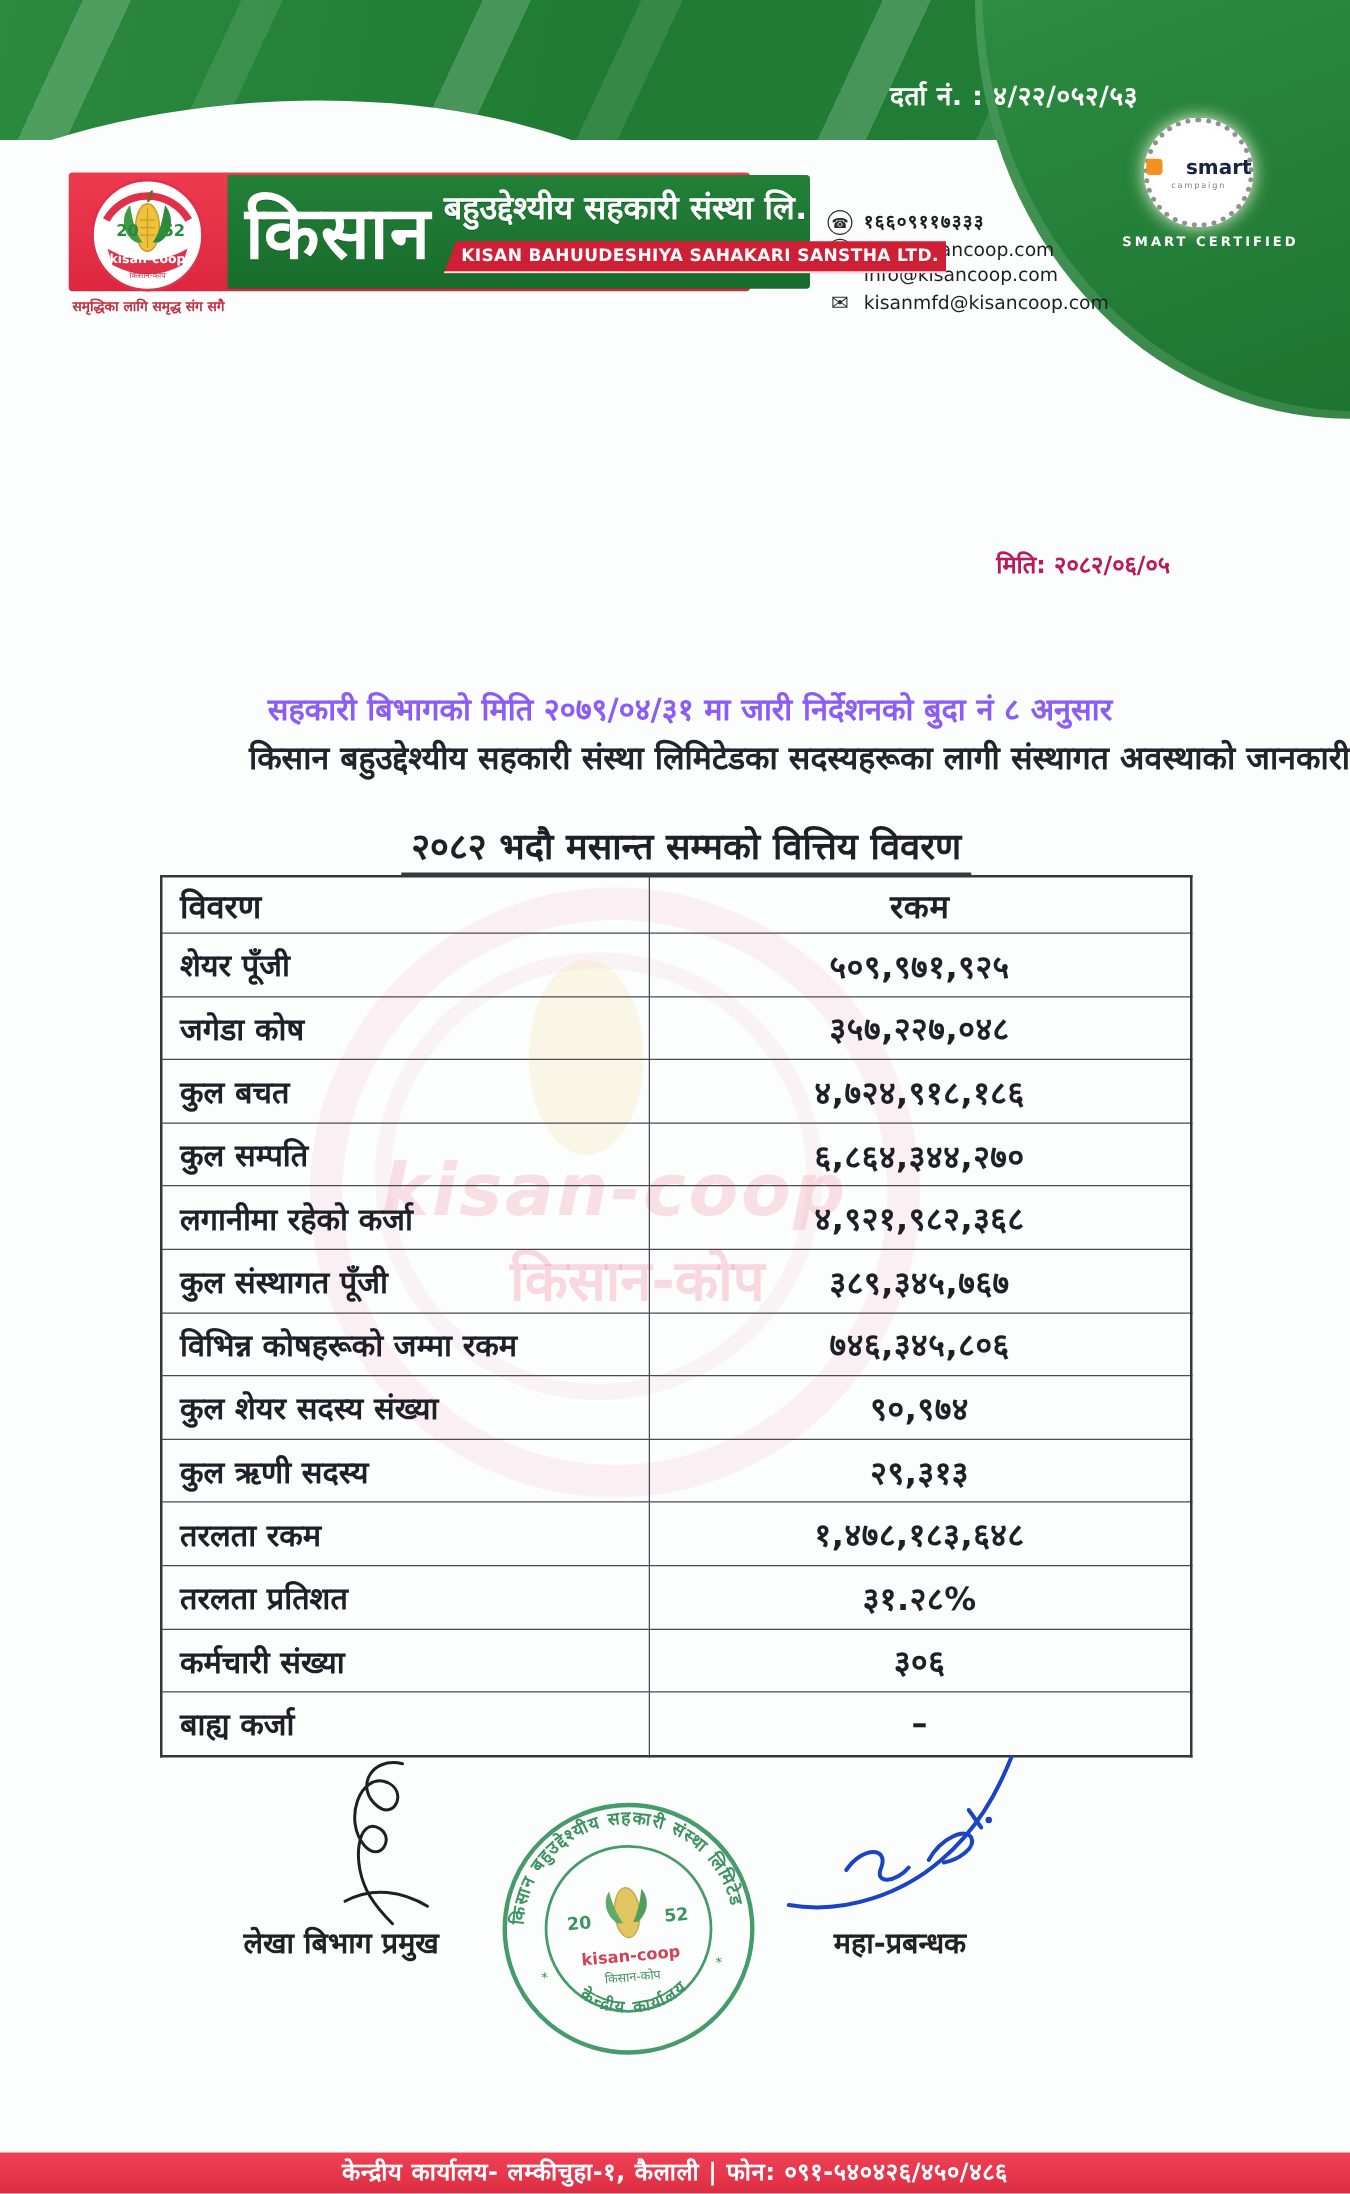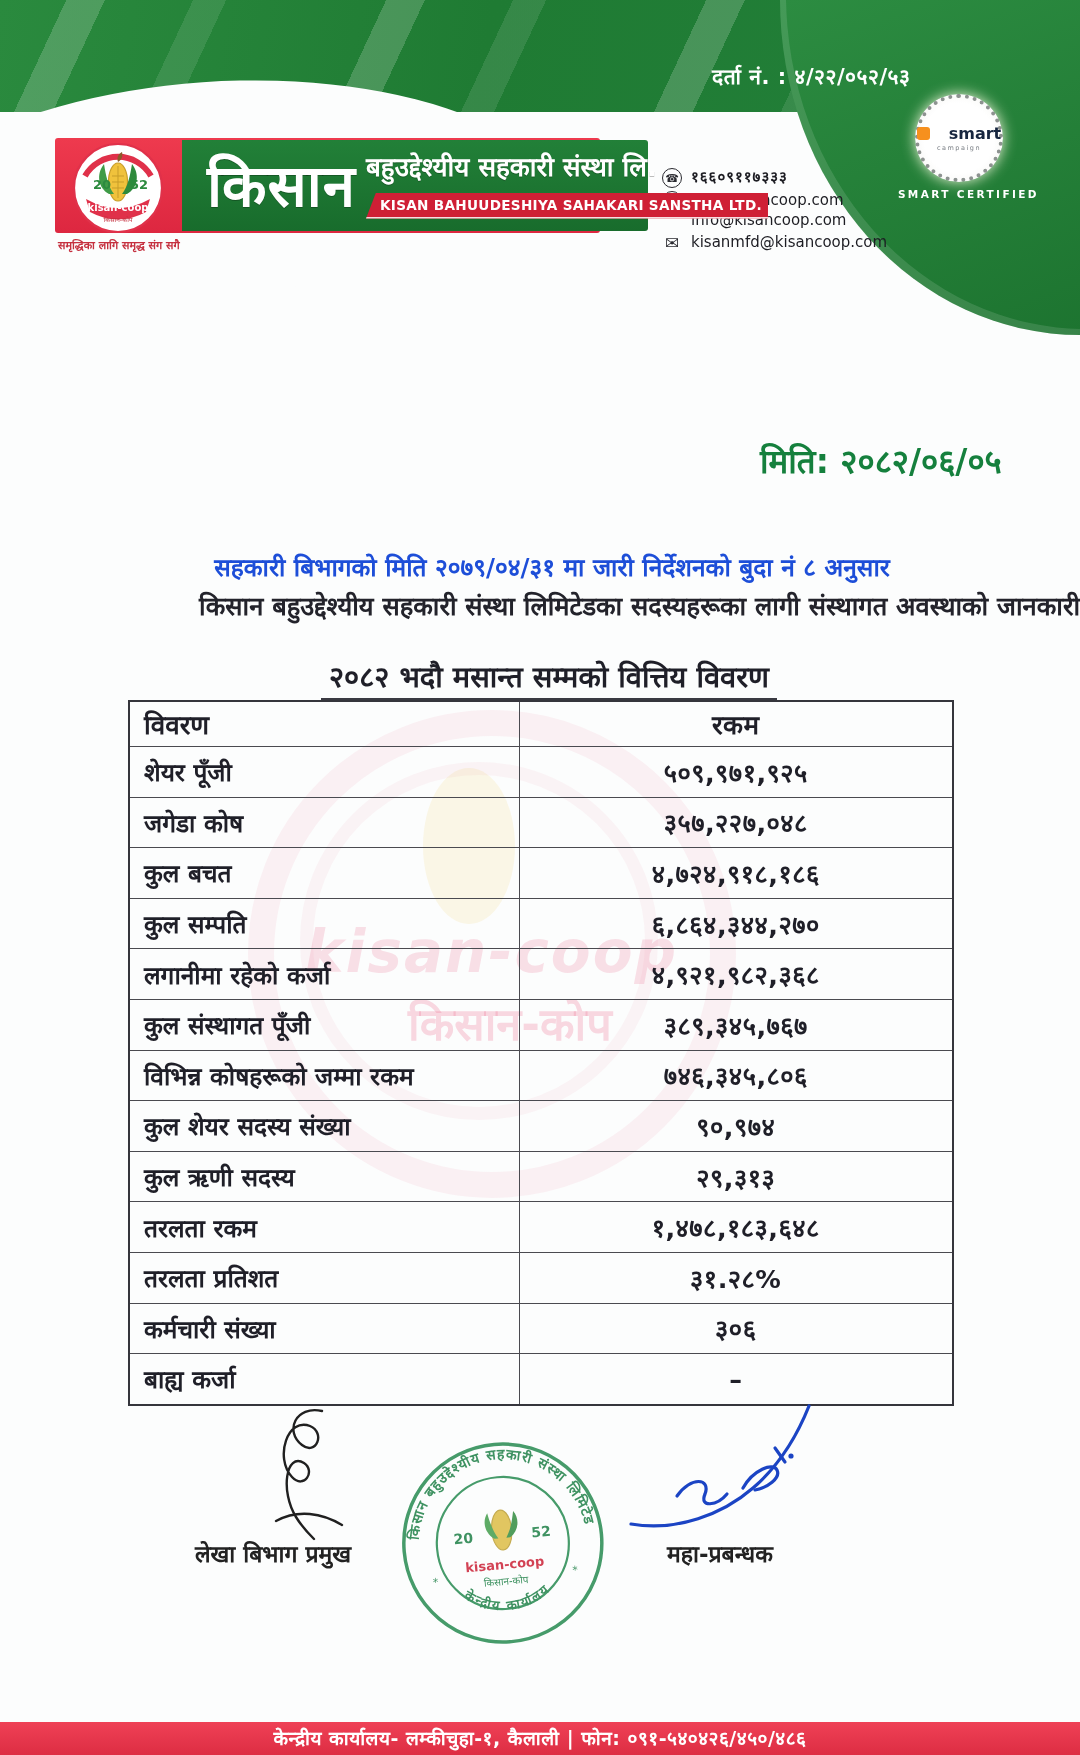--- a/index.html
+++ b/index.html
@@ -46,21 +46,21 @@
     position:absolute;left:72px;top:142px;width:92px;height:92px;z-index:3;
   }
   .brand-green{
     position:absolute;left:182px;top:140px;width:466px;height:91px;z-index:2;
     background:linear-gradient(180deg,#228038,#186c2c);
     display:flex;align-items:center;padding:0 10px 0 14px;box-sizing:border-box;
     border-radius:0 3px 3px 0;
   }
   .brand-main{
     color:#fff;font-size:58px;font-weight:700;line-height:1;letter-spacing:1px;
-    margin-right:10px;text-shadow:0 1px 0 rgba(0,0,0,.25);margin-left:11px;
+    margin-right:10px;text-shadow:0 1px 0 rgba(0,0,0,.25);
   }
   .brand-right{display:flex;flex-direction:column;flex:1;}
   .brand-sub{
     color:#fff;font-size:26px;font-weight:700;line-height:1.2;white-space:nowrap;
     text-shadow:0 1px 0 rgba(0,0,0,.25);
   }
   .brand-eng{
     margin-top:9px;background:#cf1f35;color:#fff;font-size:13.6px;font-weight:700;
     letter-spacing:.3px;padding:4px 6px 4px 14px;white-space:nowrap;
     clip-path:polygon(10px 0,100% 0,100% 100%,0 100%);
@@ -92,23 +92,23 @@
   .sb-inner{display:flex;flex-direction:column;align-items:center;}
   .sb-row{display:flex;align-items:center;gap:19px;}
   .sb-square{width:13px;height:13px;background:#f6901e;border-radius:3px;display:inline-block;}
   .sb-word{font-size:16px;font-weight:700;color:#17263f;}
   .sb-sub{font-size:6.5px;color:#7a7f85;letter-spacing:1.5px;margin-top:1px;}
   .smart-caption{
     position:absolute;left:879px;top:188px;width:160px;text-align:right;z-index:2;
     color:#fff;font-size:10.5px;font-weight:700;letter-spacing:2.4px;
   }
   
-  .date-line{position:absolute;left:760px;top:438px;font-size:33px;font-weight:700;color:#15803d;}
+  .date-line{position:absolute;left:797px;top:438px;font-size:19px;font-weight:700;color:#be185d;}
   .intro1{position:absolute;left:0;right:0;top:550px;text-align:center;
-    font-size:24.5px;font-weight:600;color:#1d4ed8;padding-left:24px;}
+    font-size:24.5px;font-weight:600;color:#8b5cf6;padding-left:24px;}
   .intro2{position:absolute;left:0;right:0;top:588px;text-align:right;
     font-size:25.5px;font-weight:700;color:#23232b;padding-left:40px;}
   .tbl-title{position:absolute;left:0;right:0;top:656px;text-align:center;}
   .tbl-title span{
     display:inline-block;font-size:29px;font-weight:700;color:#1f1f28;
     border-bottom:2.5px solid #3a3a42;padding:0 8px 3px 8px;margin-left:18px;
   }
   
   .wm{position:absolute;z-index:0;}
   .wm-circle{left:248px;top:710px;width:436px;height:436px;border-radius:50%;

